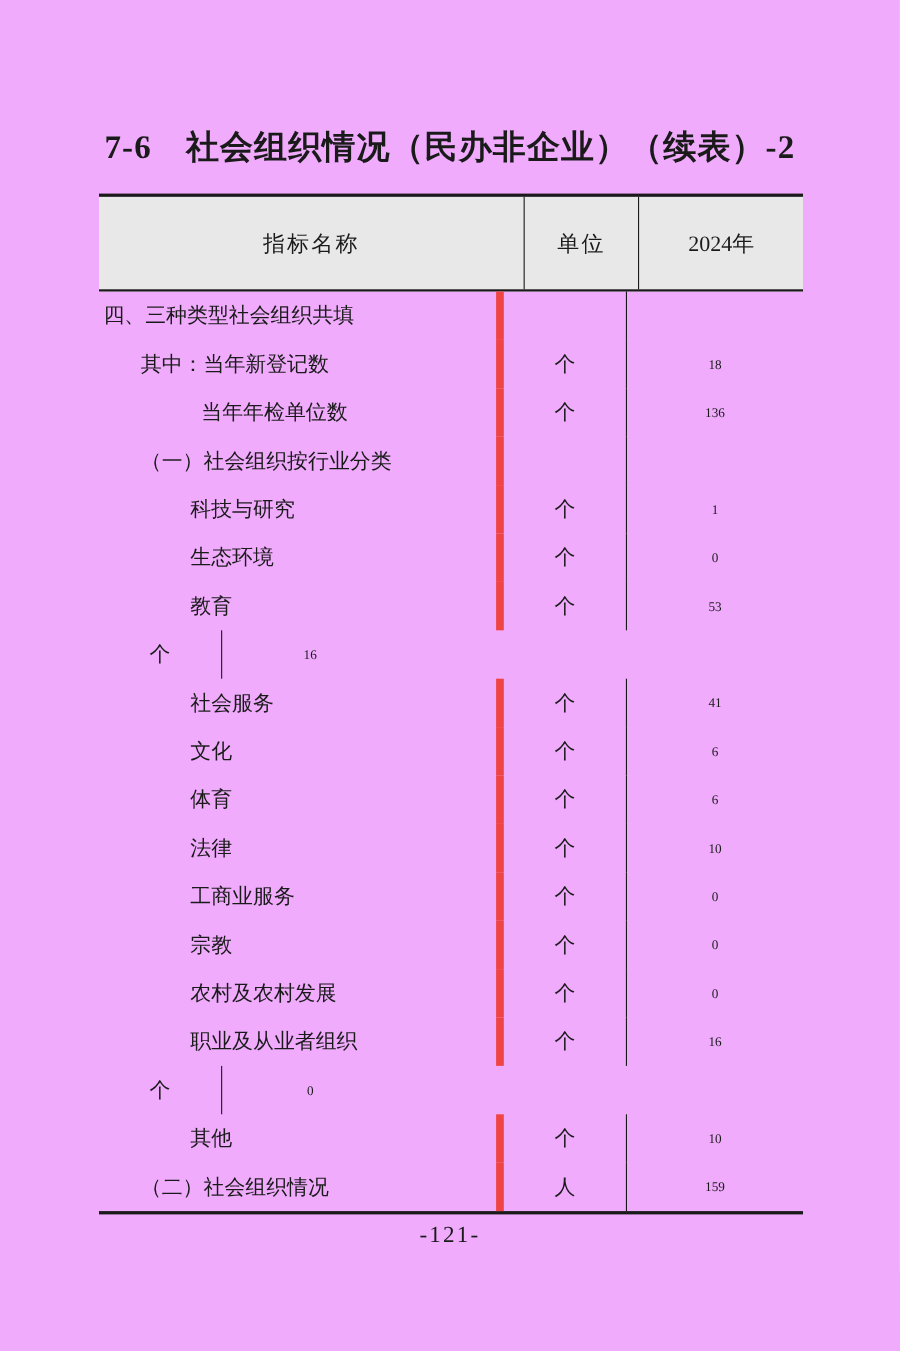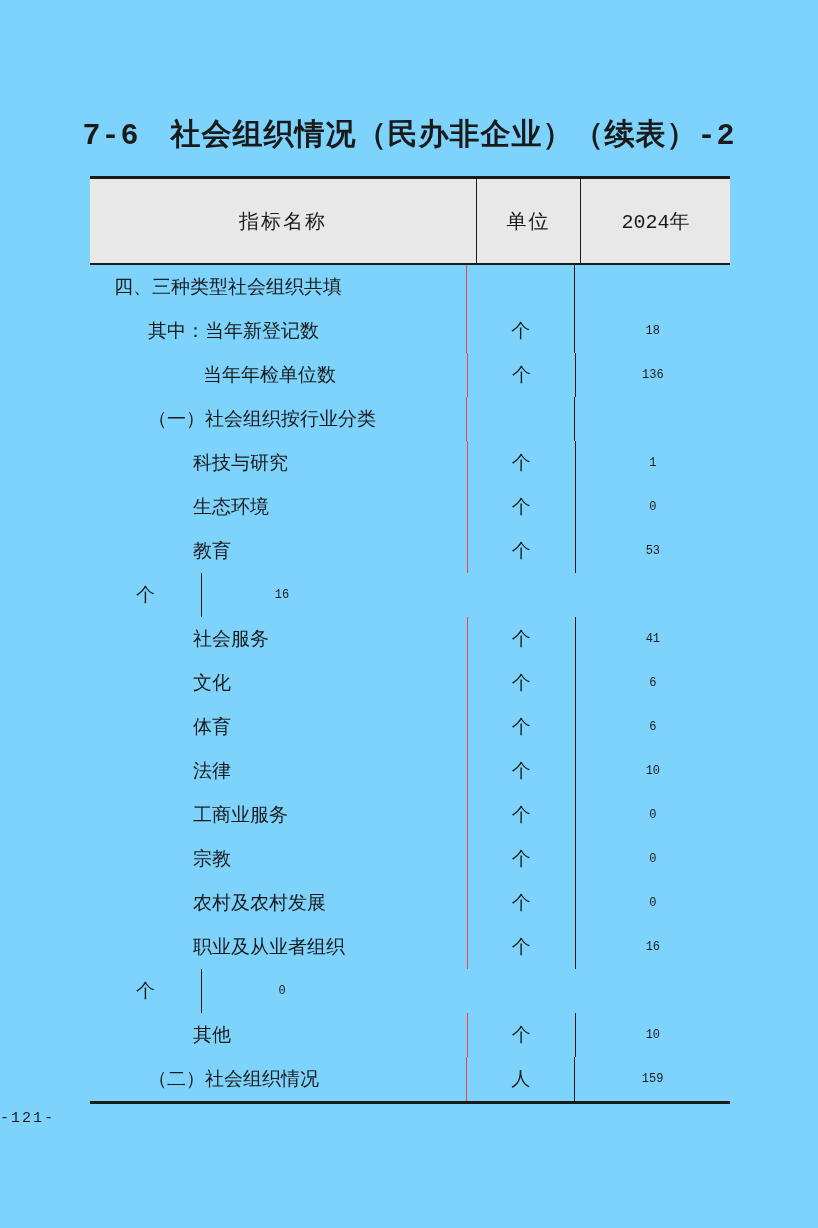--- a/index.html
+++ b/index.html
@@ -1,22 +1,22 @@
 <!DOCTYPE html>
 <html><head>
 <meta charset="utf-8">
 <style>
   html,body { margin:0; padding:0; }
   body { background:#ffffff; }
   .page {
     position:relative;
     width:818px; height:1228px;
-    background:#7dd3fc;
+    background:#f0abfc;
     color:#1a1a1a;
-    font-family:Liberation Mono, monospace;
+    font-family:Liberation Serif, serif;
     overflow:hidden;
   }
   .title {
     position:absolute;
     top:114px; left:0; width:100%;
     margin:0;
     text-align:center;
     font-size:30px;
     font-weight:bold;
     letter-spacing:1px;
@@ -41,31 +41,32 @@
   .cell { box-sizing:border-box; }
   .col-name  { width:416px; text-align:center; border-right:1px solid #1a1a1a; height:100%; display:flex; align-items:center; justify-content:center; letter-spacing:2px; }
   .col-unit  { width:112px; text-align:center; border-right:1px solid #1a1a1a; height:100%; display:flex; align-items:center; justify-content:center; letter-spacing:2px; }
   .col-year  { width:160px; text-align:center; height:100%; display:flex; align-items:center; justify-content:center; }
   .trow {
     display:flex;
     height:44px;
     align-items:center;
     font-size:19px;
   }
-  .cell-name  { width:368px; border-right:1px solid #ef4444; height:100%; display:flex; align-items:center; white-space:nowrap;margin-left:20px; }
+  .cell-name  { width:368px; border-right:7px solid #ef4444; height:100%; display:flex; align-items:center; white-space:nowrap; }
   .cell-unit  { width:112px; border-right:1px solid #1a1a1a; height:100%; display:flex; align-items:center; justify-content:center; }
   .cell-value { width:160px; height:100%; display:flex; align-items:center; justify-content:center; font-size:12px; }
   .indent-0 { padding-left:4px; }
   .indent-1 { padding-left:38px; }
   .indent-2 { padding-left:83px; }
   .indent-3 { padding-left:93px; }
   .footer {
     position:absolute;
     top:1110px; left:0; width:100%;
-    font-size:15px;
+    text-align:center;
+    font-size:21px;
     letter-spacing:2px;
   }
 </style>
 </head>
 <body>
 
 <div class="page">
 
   <h1 class="title">7-6　社会组织情况（民办非企业）（续表）-2</h1>
 

